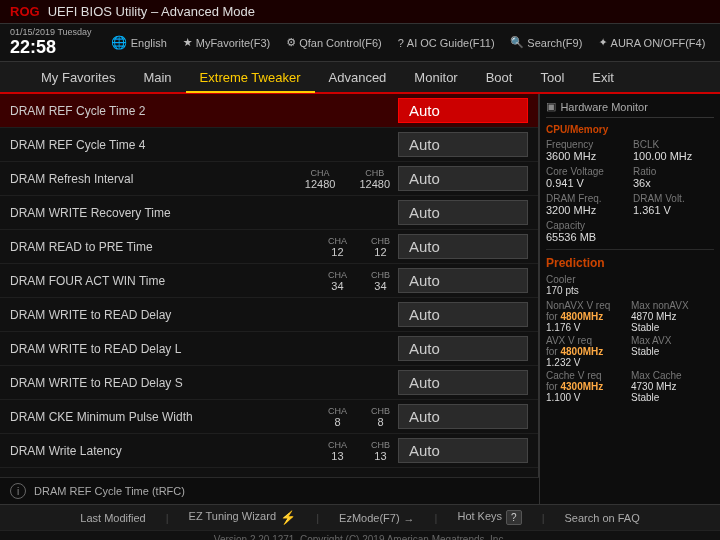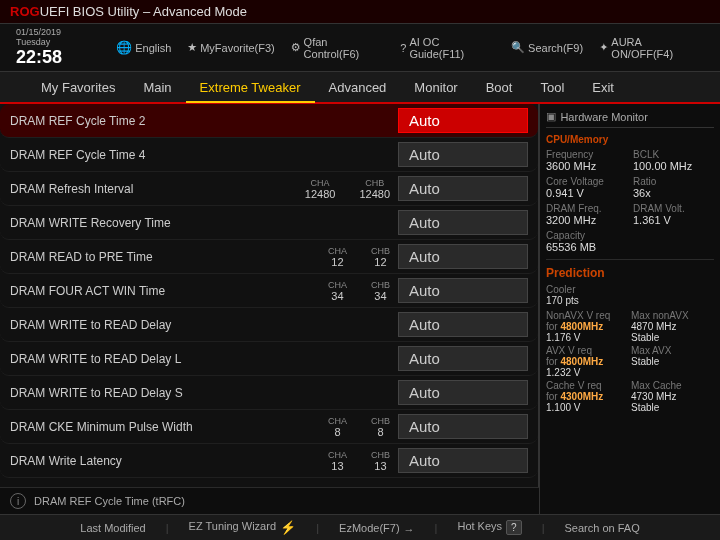--- a/index.html
+++ b/index.html
@@ -12,36 +12,37 @@
       color: #ccc;
       overflow: hidden;
     }
 
     
     .title-bar {
       background: #1a0000;
       padding: 4px 10px;
       display: flex;
       align-items: center;
+      gap: 8px;
       border-bottom: 1px solid #333;
     }
     .title-bar .rog-logo {
       color: #cc0000;
       font-weight: bold;
       font-size: 13px;
     }
     .title-bar .title-text {
       color: #ddd;
       font-size: 13px;
     }
 
     
     .info-bar {
       background: #111;
-      padding: 3px 16px;
+      padding: 3px 10px;
       display: flex;
       align-items: center;
       gap: 16px;
       border-bottom: 1px solid #333;
       font-size: 11px;
       color: #aaa;
     }
     .info-bar .datetime { color: #fff; font-size: 18px; font-weight: bold; }
     .info-bar .info-item { display: flex; align-items: center; gap: 3px; color: #bbb; }
 
@@ -82,21 +83,20 @@
     .settings-panel::-webkit-scrollbar { width: 6px; }
     .settings-panel::-webkit-scrollbar-track { background: #1a1a1a; }
     .settings-panel::-webkit-scrollbar-thumb { background: #444; }
 
     .setting-row {
       display: flex;
       align-items: center;
       padding: 0 10px;
       border-bottom: 1px solid #1f1f1f;
       min-height: 34px;
-      border-radius: 9px;
     }
     .setting-row.selected { background: #3a0000; }
 
     .setting-label {
       flex: 1;
       color: #ccc;
       font-size: 12px;
     }
     .setting-channels {
       display: flex;

